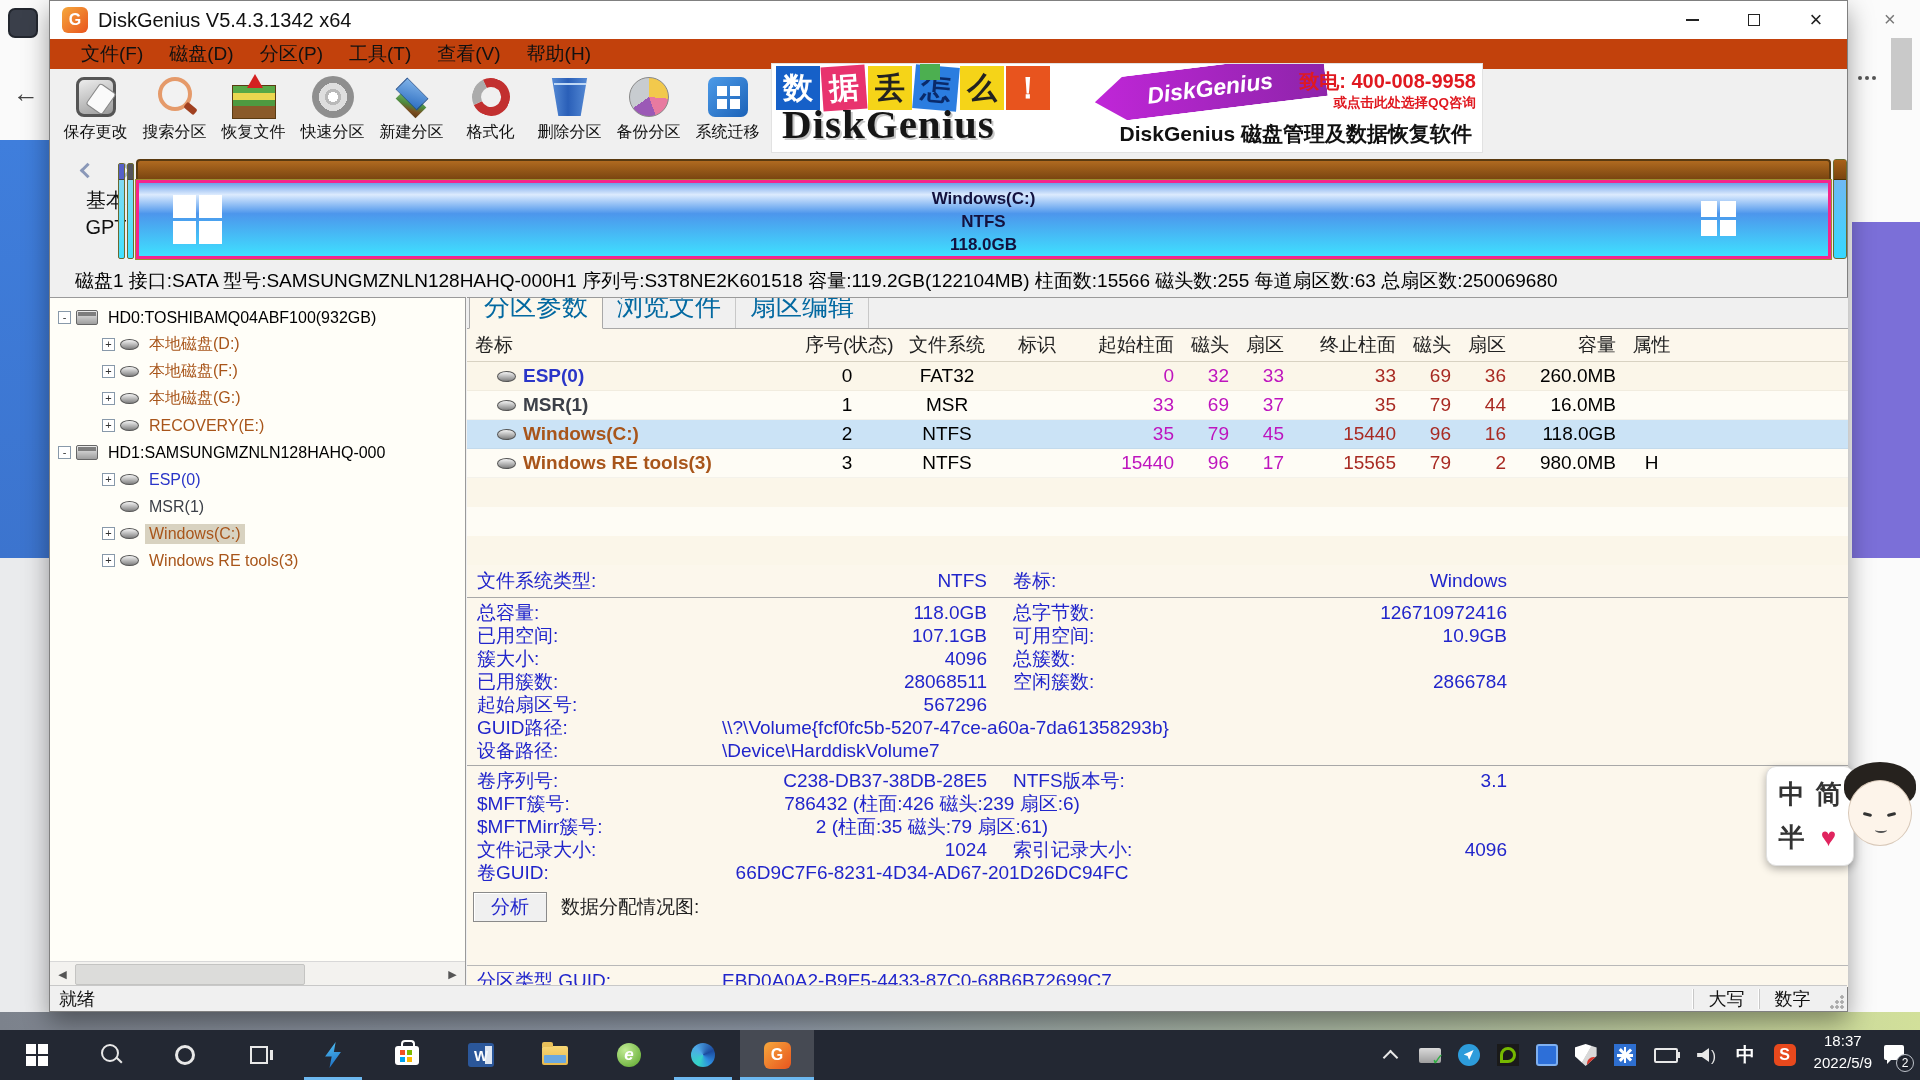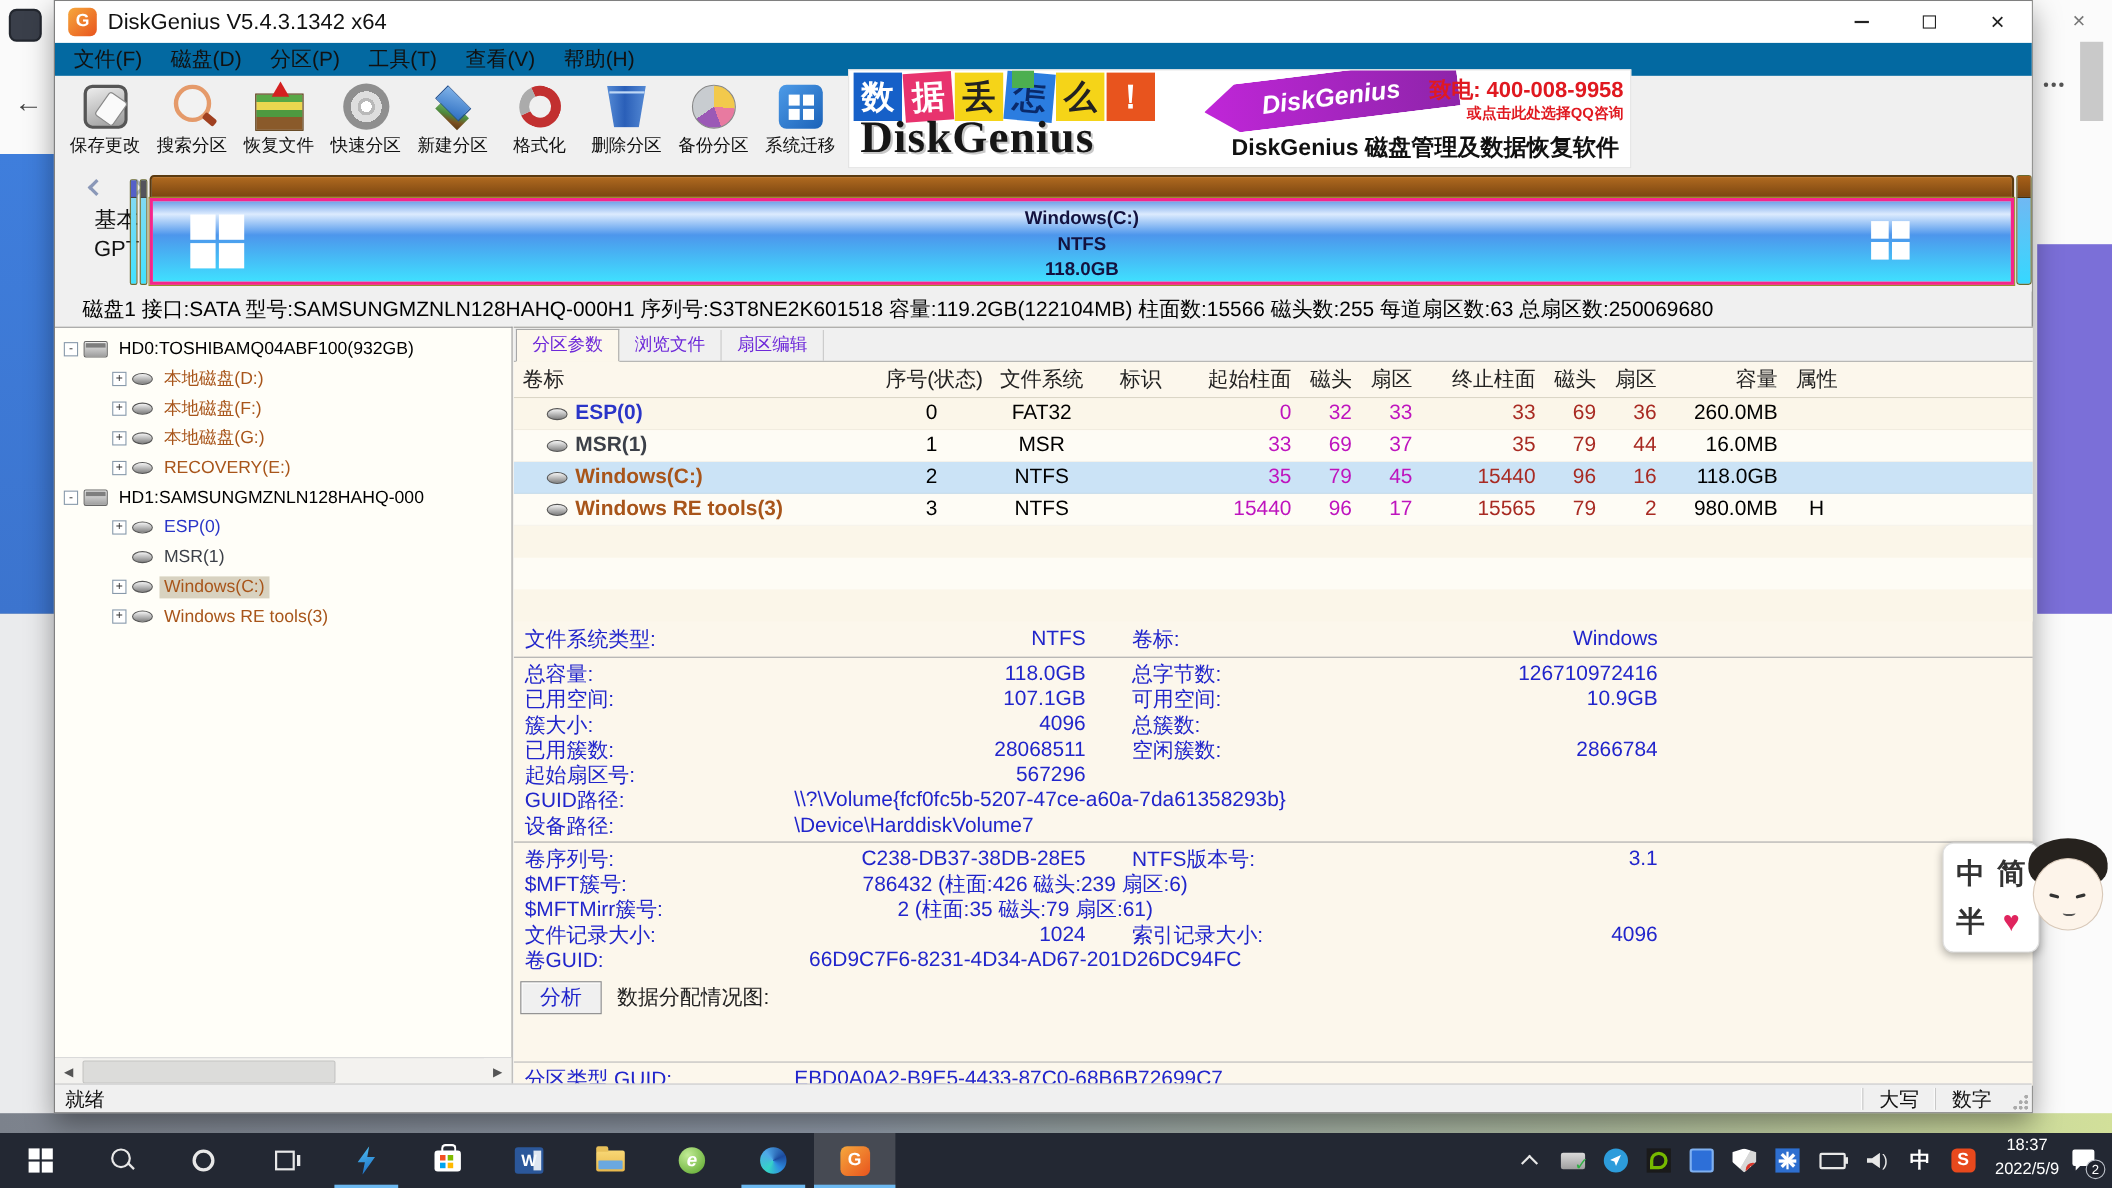--- a/index.html
+++ b/index.html
@@ -25,21 +25,21 @@
   
   #titlebar{position:absolute;left:0;top:0;width:100%;height:38px;background:#FFFFFF;display:flex;align-items:center}
   .app-logo{width:26px;height:26px;margin:0 10px 0 12px;border-radius:6px;background:linear-gradient(135deg,#F6A83C,#E8541E);color:#fff;font-weight:bold;font-size:16px;display:flex;align-items:center;justify-content:center}
   .title-text{font-size:20px;color:#111}
   .win-controls{margin-left:auto;display:flex;height:100%}
   .wc{width:62px;height:100%;display:flex;align-items:center;justify-content:center;color:#222}
   .wc-min i{display:block;width:13px;height:2px;background:#222}
   .wc-max i{display:block;width:12px;height:12px;border:1.5px solid #222}
   .wc-close{font-size:22px;line-height:1}
   
-  #menubar{position:absolute;left:0;top:38px;width:100%;height:30px;background:#0369a1;display:flex;align-items:center;padding-left:4px}
+  #menubar{position:absolute;left:0;top:38px;width:100%;height:30px;background:#c2410c;display:flex;align-items:center;padding-left:18px}
   .menu-item{font-size:19px;color:#111;padding:0 13px;height:100%;display:flex;align-items:center}
   
   #toolbar{position:absolute;left:0;top:68px;width:100%;height:84px;background:#F0F0F0}
   #toolbar-buttons{position:absolute;left:6px;top:2px;display:flex}
   .tbtn{width:79px;height:80px;display:flex;flex-direction:column;align-items:center;justify-content:flex-start;padding-top:4px}
   .tlabel{font-size:16px;color:#111;margin-top:3px;white-space:nowrap}
   .ticon{width:46px;height:44px;position:relative}
   .ticon.save{background:linear-gradient(160deg,#EDEDED,#9A9A9A);border:3px solid #555;border-radius:8px;width:40px;height:40px;margin:2px auto}
   .ticon.save::after{content:"";position:absolute;right:2px;bottom:2px;width:18px;height:24px;background:#FAFAFA;border:1px solid #888;transform:rotate(35deg);border-radius:3px}
   .ticon.search::before{content:"";position:absolute;left:6px;top:2px;width:26px;height:26px;border:4px solid #E59A6A;border-radius:50%;background:#F2F2F2}
@@ -105,21 +105,21 @@
   .titem.esp .tlab{color:#2A35C8}
   .titem.msr .tlab{color:#3C4048}
   .titem.sel .tlab{background:#D8D2C0}
   #tree-hscroll{position:absolute;left:0;bottom:0;width:100%;height:25px;background:#F3F2EF;border-top:1px solid #D8D8D8;display:flex;align-items:center}
   .hs-btn{width:25px;height:25px;display:flex;align-items:center;justify-content:center;font-size:11px;color:#555;background:#F3F2EF}
   .hs-track{flex:1;height:100%;position:relative}
   .hs-thumb{position:absolute;left:0;top:2px;width:230px;height:21px;background:#DCDCDA;border:1px solid #C4C4C2;border-radius:2px}
   #rightpane{position:absolute;left:417px;top:296px;width:1381px;height:690px;background:#FCF7EC;border-top:1px solid #9A9A9A;overflow:hidden}
   
   #tabs{position:absolute;left:0;top:0;width:100%;height:31px;background:#F0F0F0;border-bottom:1px solid #A8A8A8;display:flex;align-items:flex-end;padding-left:2px}
-  .tab{font-size:16px;color:#6d28d9;padding:3px 14px 4px;border-right:1px solid #C8C8C8}
+  .tab{font-size:26px;color:#0369a1;padding:3px 14px 4px;border-right:1px solid #C8C8C8}
   .tab.active{background:#FCF7EC;border:1px solid #A8A8A8;border-bottom:1px solid #FCF7EC;margin-bottom:-1px;z-index:2}
   
   #thead{position:absolute;left:0;top:31px;width:100%;height:33px;display:flex;align-items:center;background:#FCF7EC;border-bottom:1px solid #D8D2C2;font-size:19px;color:#222}
   .th,.td{flex:none;padding:0 8px;white-space:nowrap;overflow:hidden}
   .a-l{text-align:left}.a-c{text-align:center}.a-r{text-align:right}
   #tbody{position:absolute;left:0;top:64px;width:100%}
   .trow{height:29px;display:flex;align-items:center;font-size:19px;border-bottom:1px solid rgba(0,0,0,.04)}
   .trow:nth-child(odd){background:#FBF6E9}
   .trow:nth-child(even){background:#FEFCF5}
   .trow.sel{background:#CBE3F6}
@@ -129,21 +129,21 @@
   .rlab.esp{color:#2A35C8}.rlab.msr{color:#3C4048}.rlab.ntfs{color:#A8551A}
   .td.mag{color:#BE14BE}.td.red{color:#A82A22}.td.cap{color:#000}
   .fillrow{height:29px}
   .fillrow:nth-child(odd){background:#FBF6E9}
   .fillrow:nth-child(even){background:#FEFCF5}
   
   #details{position:absolute;left:0;top:270px;width:100%;bottom:0;font-size:19px;color:#2125CB}
   .drow{display:flex;height:23px;align-items:center;padding-left:10px;white-space:nowrap}
   .drow .dl{width:205px;flex:none}
   .drow .dv{width:305px;flex:none;text-align:right}
-  .drow .dl2{width:225px;flex:none;margin-left:42px}
+  .drow .dl2{width:225px;flex:none;margin-left:26px}
   .drow .dv2{flex:1;text-align:right;padding-right:341px}
   .drow.wide .dv{width:auto;text-align:left;padding-left:40px}
   .drow.center .dv{width:500px;text-align:center}
   .dsep{height:0;border-top:1px solid #A8A8A8;margin:3px 0}
   .sec1 .drow{height:26px}
   #analyze-row{display:flex;align-items:center;margin:8px 0 0 6px}
   #analyze-btn{width:74px;height:30px;background:#F0F0F0;border:1px solid #8A8A8A;box-shadow:inset 1px 1px 0 #fff;font-size:19px;color:#2125CB;display:flex;align-items:center;justify-content:center}
   #alloc-label{color:#222;margin-left:14px}
   #guid-clip{position:absolute;left:0;bottom:0;width:100%;height:22px;overflow:hidden;border-top:1px solid #B8B8B8;padding-top:3px}
   

